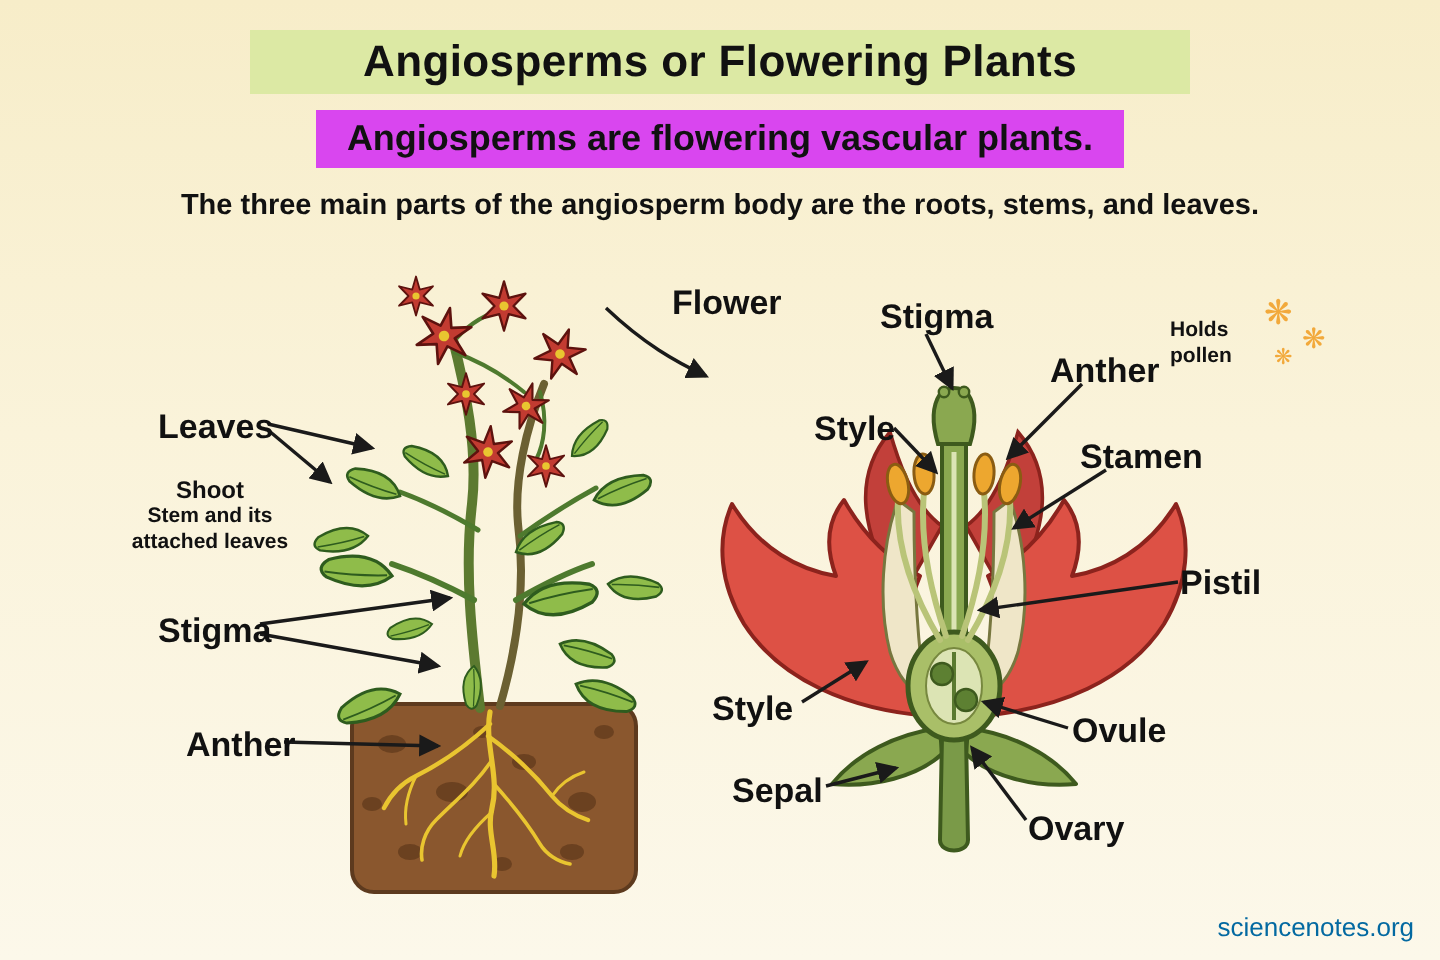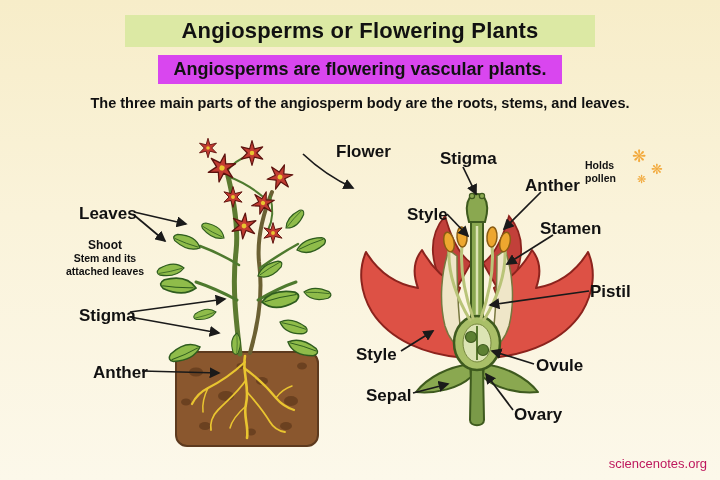--- a/index.html
+++ b/index.html
@@ -9,21 +9,21 @@
     background:linear-gradient(180deg,#f7edc9 0%,#faf3da 45%,#fcf8ea 100%);
   }
   .abs{position:absolute;}
   .center-row{position:absolute;left:0;right:0;display:flex;justify-content:center;}
   .hl-title{background:#dce9a4;padding:3px 56px;font-size:22px;font-weight:bold;letter-spacing:.2px;}
   .hl-sub{background:#d946ef;padding:4px 15px;font-size:18px;font-weight:bold;}
   .desc{font-size:14.5px;font-weight:bold;}
   .lbl{position:absolute;font-size:17px;font-weight:bold;white-space:nowrap;}
   .lbl-mid{font-size:12px;font-weight:bold;}
   .lbl-sm{font-size:10.5px;font-weight:bold;line-height:1.2;}
-  .credit{position:absolute;right:13px;bottom:9px;font-size:13px;color:#be185d;}
+  .credit{position:absolute;right:13px;bottom:9px;font-size:13px;color:#0369a1;}
   .pollen{position:absolute;color:#f2a93b;line-height:1;}
   svg.art{position:absolute;left:0;top:0;}
 </style>
 </head>
 <body>
 
 <svg class="art" width="720" height="480" viewBox="0 0 720 480">
   <defs>
     <marker id="ah" viewBox="0 0 10 10" refX="8.5" refY="5" markerWidth="6.5" markerHeight="6.5" orient="auto">
       <path d="M0,0 L10,5 L0,10 Z" fill="#1a1a1a"></path>

